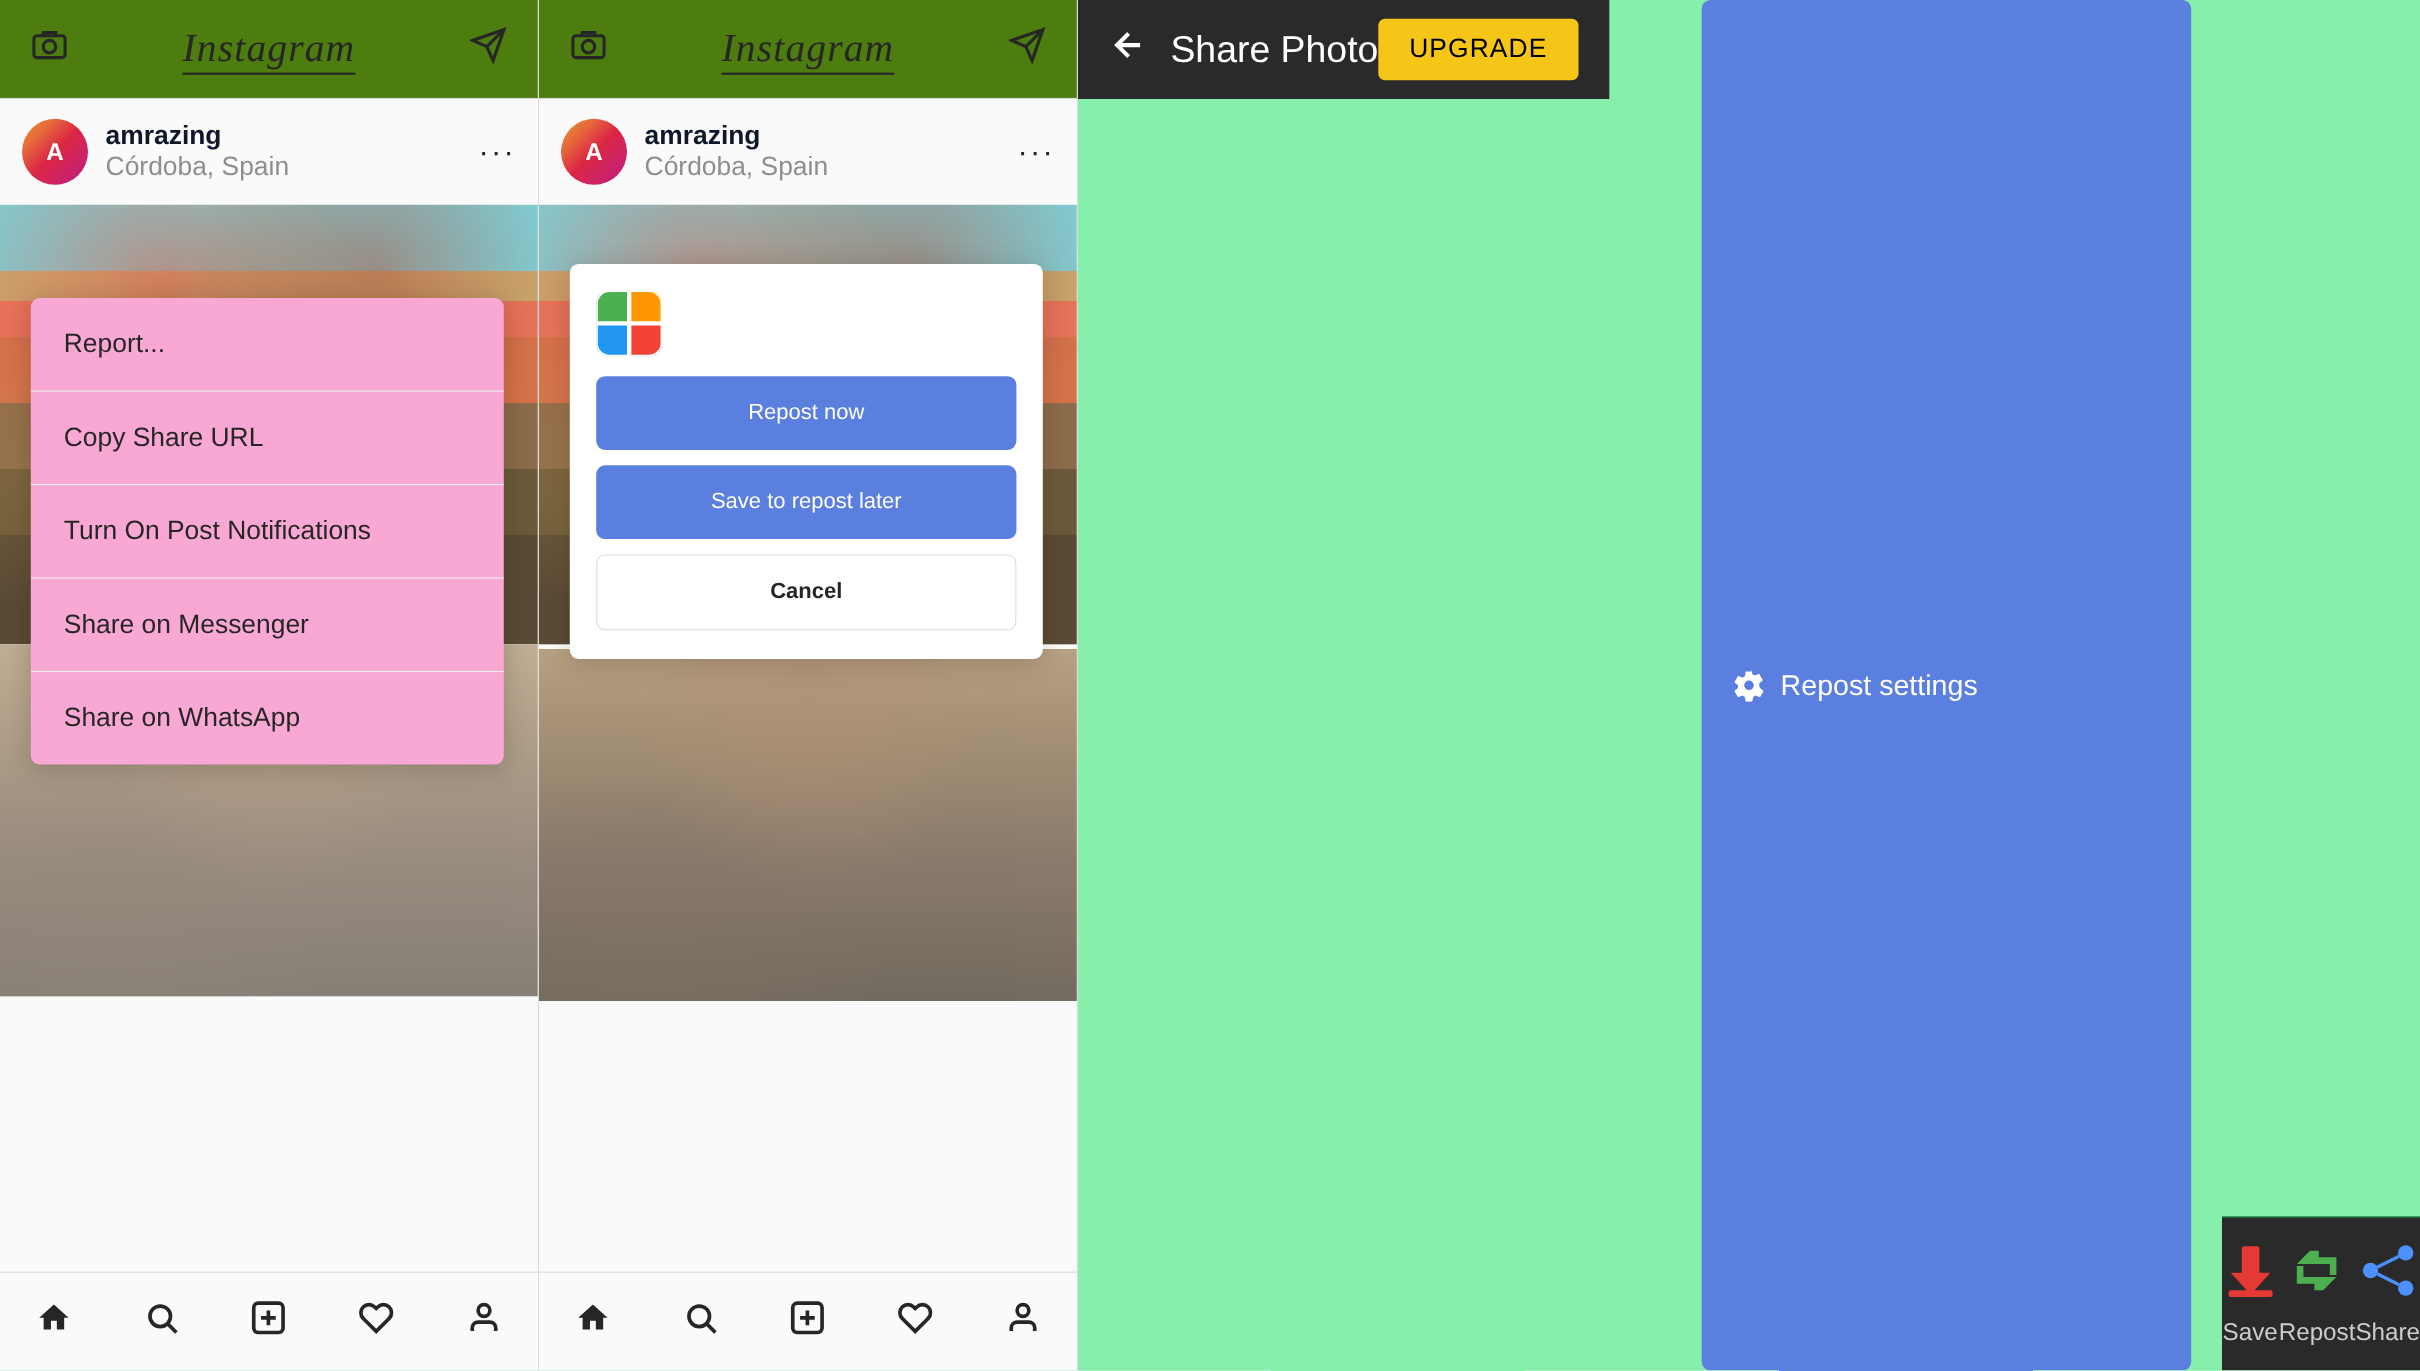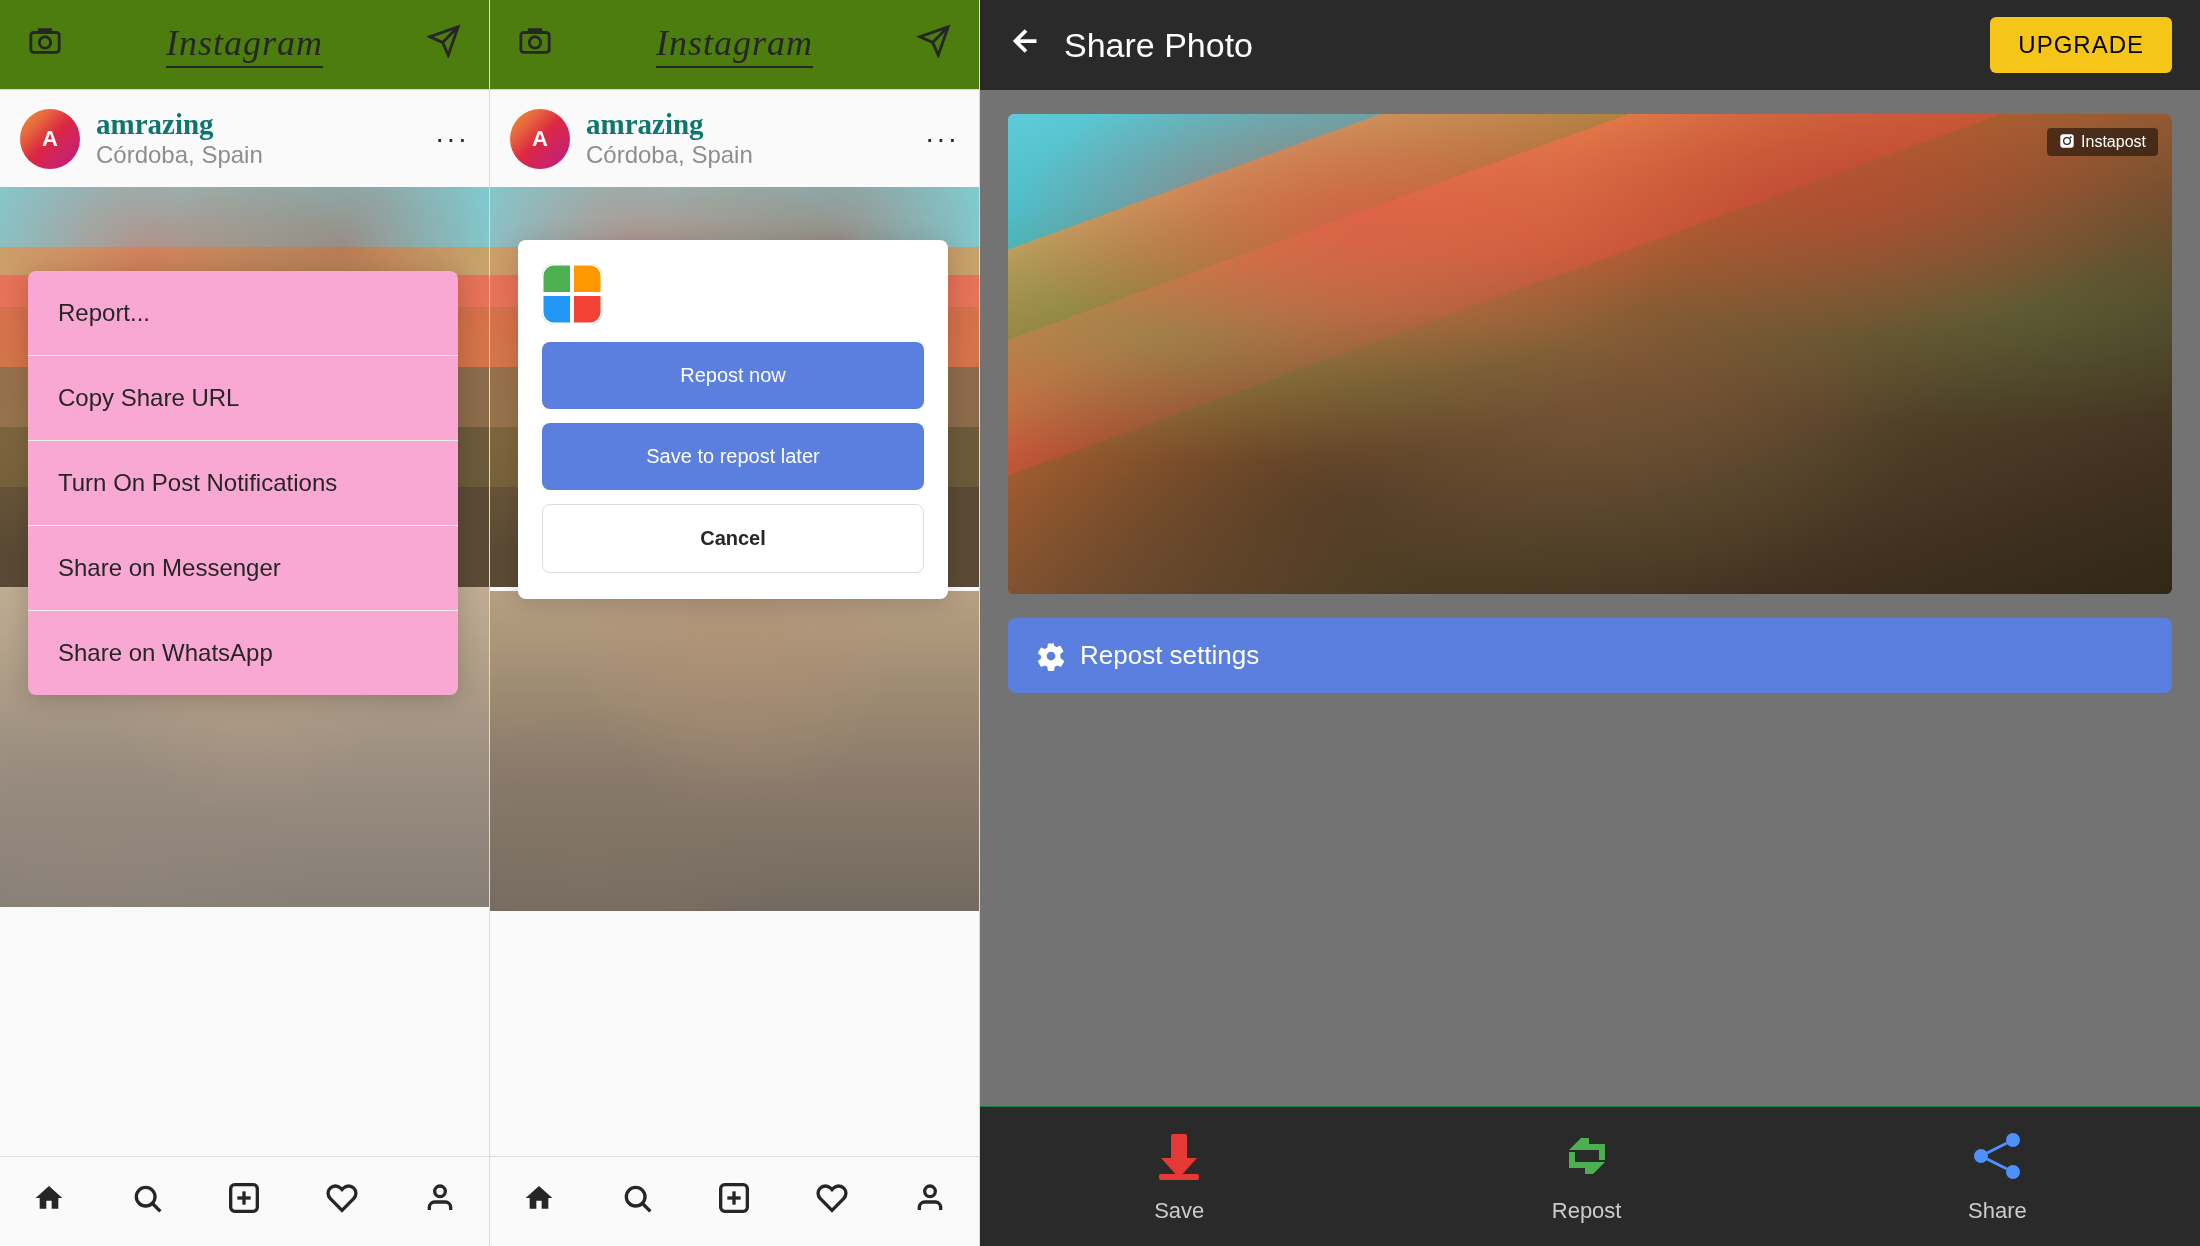--- a/index.html
+++ b/index.html
@@ -34,23 +34,23 @@
       height: 1246px;
       background: #fafafa;
       border-right: 1px solid #dbdbdb;
       display: flex;
       flex-direction: column;
     }
 
     .panel-right {
       width: 1220px;
       height: 1246px;
-      background: #737373;
-      display: flex;
-      flex-direction: column;
+      background: #86efac;
+      display: flex;
+      flex-direction: row;
     }
 
     
     .ig-header {
       height: 90px;
       background: #4d7c0f;
       border-bottom: 1px solid #dbdbdb;
       display: flex;
       align-items: center;
       justify-content: space-between;
@@ -99,24 +99,23 @@
       font-weight: bold;
       flex-shrink: 0;
     }
 
     .post-user-info {
       flex: 1;
       margin-left: 16px;
     }
 
     .post-username {
-      font-size: 29px;
+      font-size: 24px;
       font-weight: 600;
-      color: #0f766e;
-      font-family: Liberation Serif, serif;
+      color: #0f172a;
     }
 
     .post-location {
       font-size: 24px;
       color: #8e8e8e;
     }
 
     .post-more {
       font-size: 28px;
       color: #262626;

